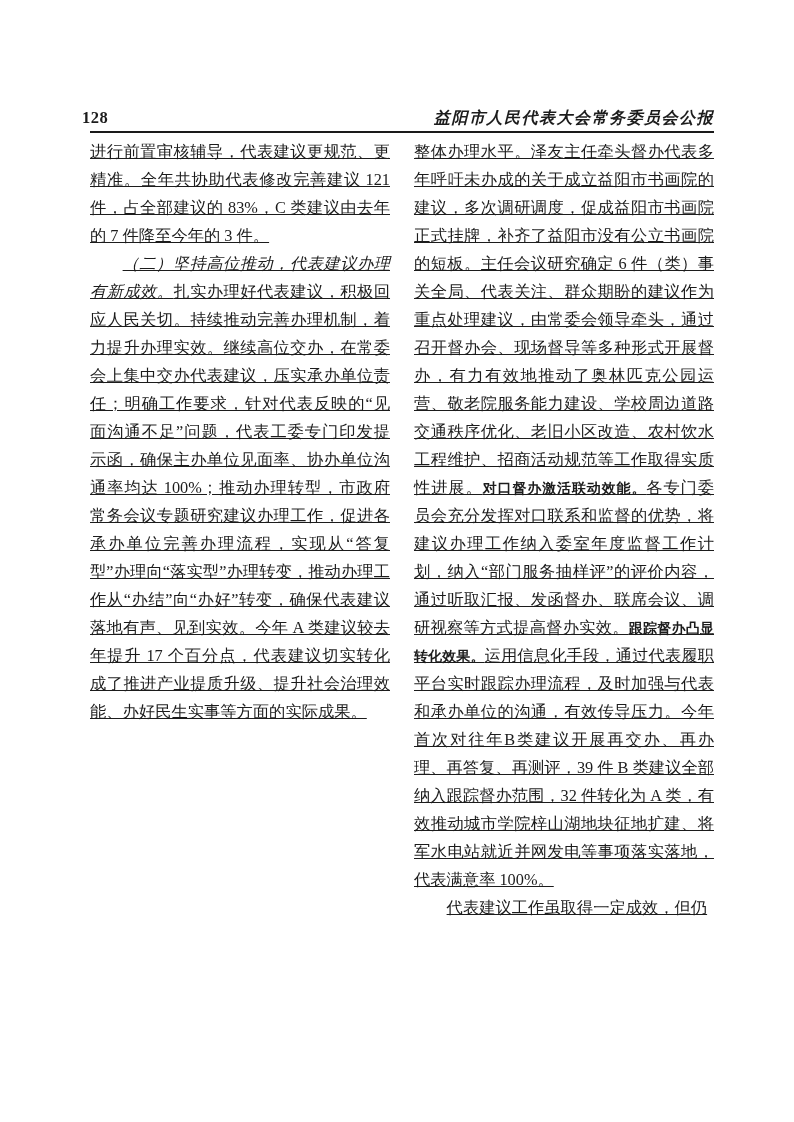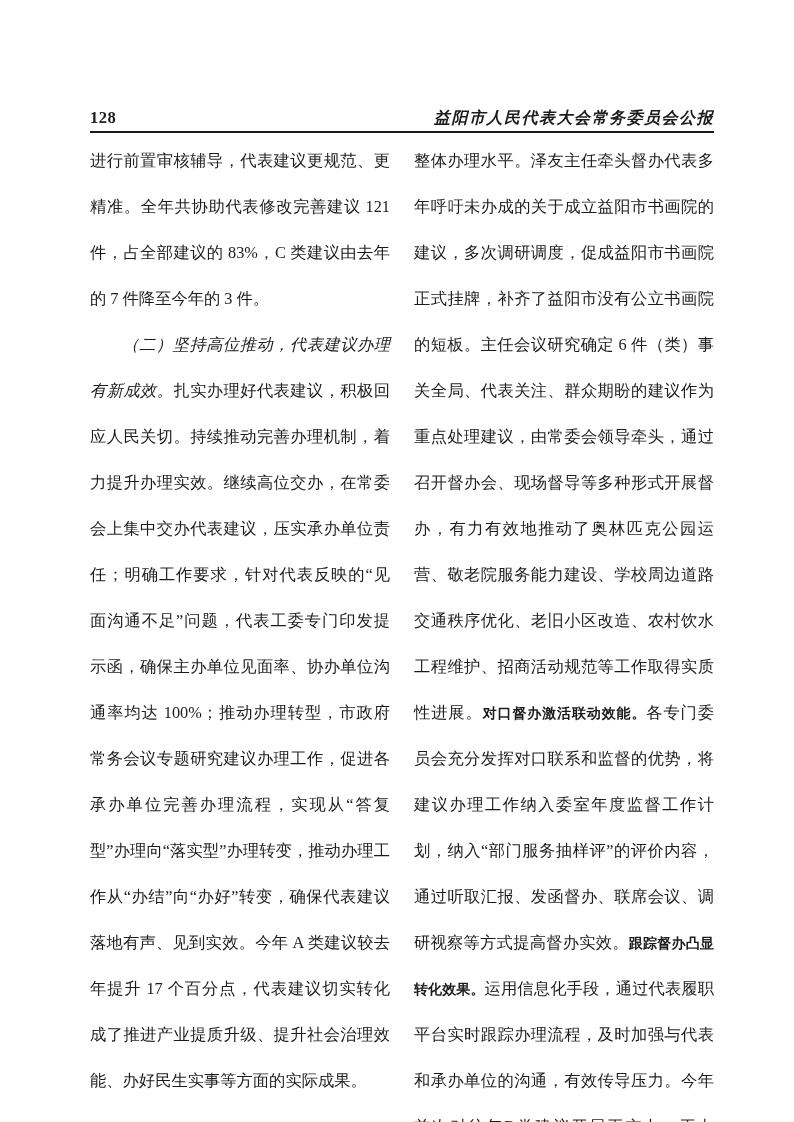--- a/index.html
+++ b/index.html
@@ -7,21 +7,21 @@
     position:relative;
     width:794px;height:1122px;
     margin:0 auto;
     background:#ffffff;
     font-family:"Liberation Serif","DejaVu Serif",serif;
     color:#1c1c1c;
     overflow:hidden;
   }
   .page-header{
     position:absolute;
-    left:90px;right:80px;top:108px;
+    left:82px;right:80px;top:108px;
     display:flex;
     justify-content:space-between;
     align-items:baseline;
   }
   .page-number{
     font-weight:bold;
     font-size:16.5px;
     letter-spacing:0.5px;
   }
   .publication-title{
@@ -43,24 +43,25 @@
     display:flex;
     gap:24px;
   }
   .column{
     width:300px;
     flex:0 0 300px;
   }
   p.body-para{
     margin:0;
     font-size:16.3px;
-    line-height:46px;
+    line-height:28px;
     text-align:justify;
     text-justify:inter-character;
     word-break:break-all;
+    text-decoration:underline;
   }
   p.indent{ text-indent:2em; }
   .seg-normal{}
   .seg-kai{
     font-style:italic;
   }
   .seg-bold{
     font-weight:bold;
     font-family:"Liberation Sans","DejaVu Sans",sans-serif;
     font-size:14px;
@@ -83,16 +84,17 @@
 
   <div class="header-rule"></div>
 
   <main class="columns">
     <section class="column" id="col-left">
         <p class="body-para"><span class="seg-normal">进行前置审核辅导，代表建议更规范、更精准。全年共协助代表修改完善建议 121 件，占全部建议的 83%，C 类建议由去年的 7 件降至今年的 3 件。</span></p>
         <p class="body-para indent"><span class="seg-kai">（二）坚持高位推动，代表建议办理有新成效。</span><span class="seg-normal">扎实办理好代表建议，积极回应人民关切。持续推动完善办理机制，着力提升办理实效。继续高位交办，在常委会上集中交办代表建议，压实承办单位责任；明确工作要求，针对代表反映的“见面沟通不足”问题，代表工委专门印发提示函，确保主办单位见面率、协办单位沟通率均达 100%；推动办理转型，市政府常务会议专题研究建议办理工作，促进各承办单位完善办理流程，实现从“答复型”办理向“落实型”办理转变，推动办理工作从“办结”向“办好”转变，确保代表建议落地有声、见到实效。今年 A 类建议较去年提升 17 个百分点，代表建议切实转化成了推进产业提质升级、提升社会治理效能、办好民生实事等方面的实际成果。</span></p>
       </section>
     <section class="column" id="col-right">
         <p class="body-para"><span class="seg-normal">整体办理水平。泽友主任牵头督办代表多年呼吁未办成的关于成立益阳市书画院的建议，多次调研调度，促成益阳市书画院正式挂牌，补齐了益阳市没有公立书画院的短板。主任会议研究确定 6 件（类）事关全局、代表关注、群众期盼的建议作为重点处理建议，由常委会领导牵头，通过召开督办会、现场督导等多种形式开展督办，有力有效地推动了奥林匹克公园运营、敬老院服务能力建设、学校周边道路交通秩序优化、老旧小区改造、农村饮水工程维护、招商活动规范等工作取得实质性进展。</span><span class="seg-bold">对口督办激活联动效能。</span><span class="seg-normal">各专门委员会充分发挥对口联系和监督的优势，将建议办理工作纳入委室年度监督工作计划，纳入“部门服务抽样评”的评价内容，通过听取汇报、发函督办、联席会议、调研视察等方式提高督办实效。</span><span class="seg-bold">跟踪督办凸显转化效果。</span><span class="seg-normal">运用信息化手段，通过代表履职平台实时跟踪办理流程，及时加强与代表和承办单位的沟通，有效传导压力。今年首次对往年B类建议开展再交办、再办理、再答复、再测评，39 件 B 类建议全部纳入跟踪督办范围，32 件转化为 A 类，有效推动城市学院梓山湖地块征地扩建、将军水电站就近并网发电等事项落实落地，代表满意率 100%。</span></p>
+        <p class="body-para indent"><span class="seg-normal">代表建议工作虽取得一定成效，但仍</span></p>
       </section>
   </main>
 
 </div>
 
 </body></html>

